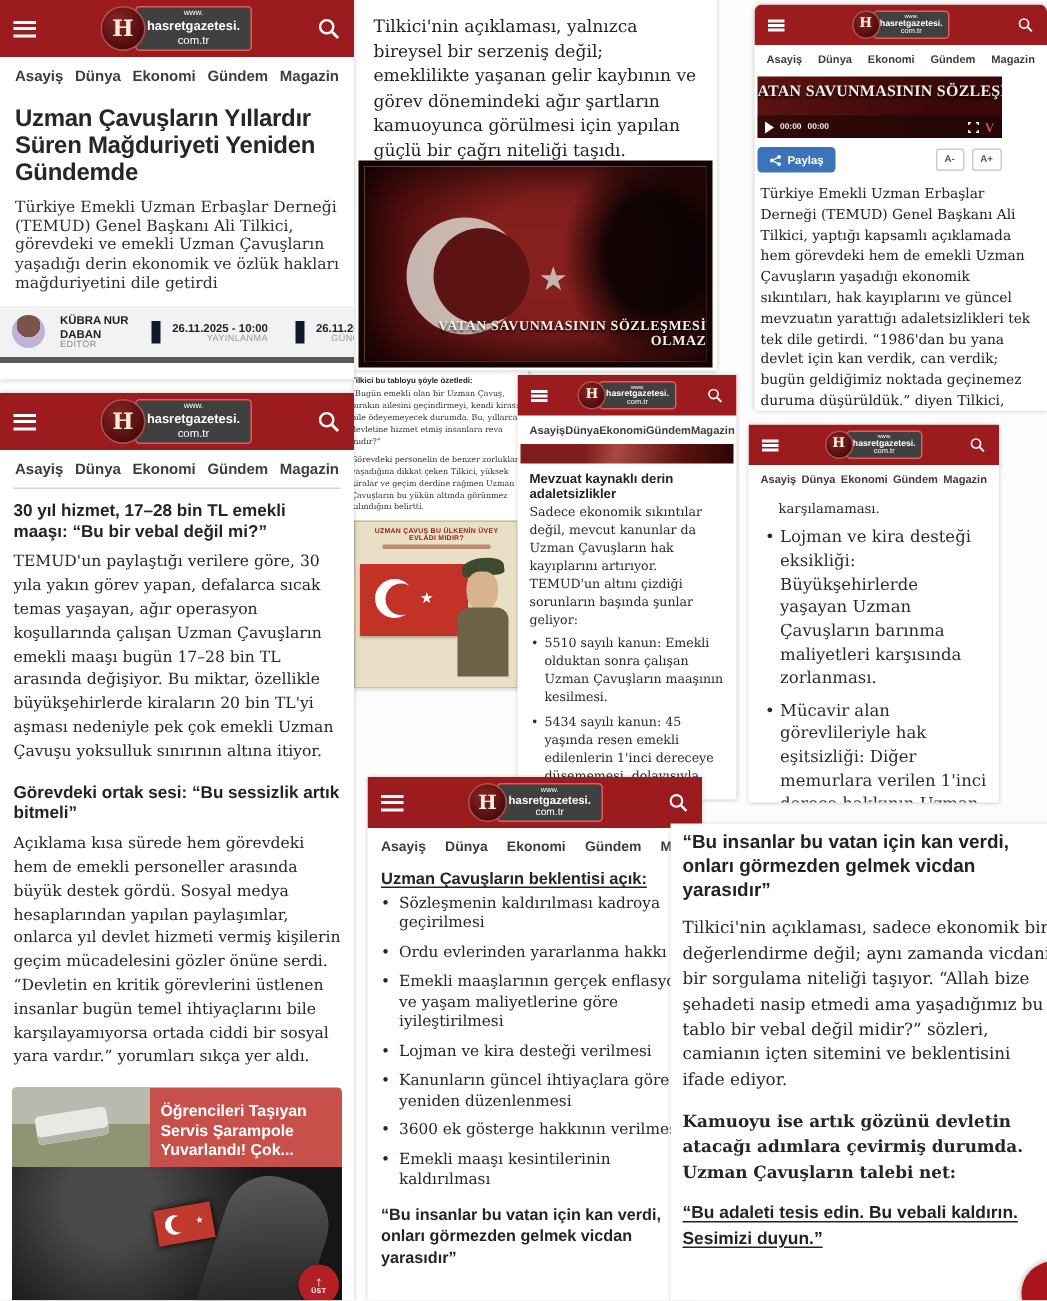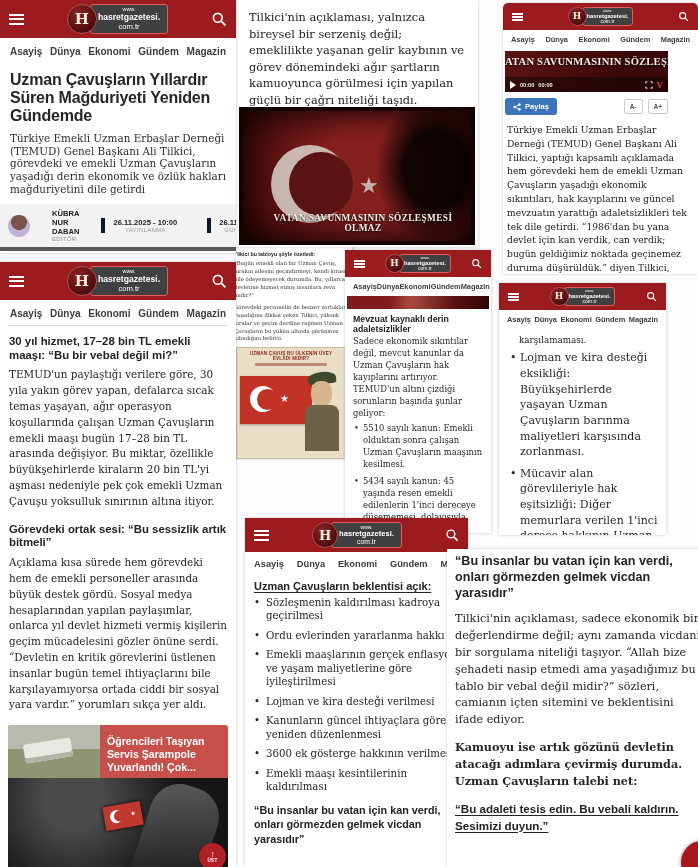--- a/index.html
+++ b/index.html
@@ -32,38 +32,38 @@
 .nv-lg{font-size:10px;padding:8px 10px 6px}
 .nv-md{font-size:9.3px;padding:7px 9px 5px}
 .nv-sm{font-size:7.4px;padding:5px 8px 4px}
 .nv{cursor:pointer}
 .nav-line{border-bottom:1px solid #d6d6d6;margin:0 9px}
 
 
 .p-a{left:0;top:0;width:236px;height:253px;z-index:4}
 .p-a h1{font-size:16px;line-height:1.14;font-weight:bold;color:#262626;padding:8px 10px 4px;letter-spacing:-.2px}
 .p-a .summary{font-size:10.4px;line-height:1.24;color:#2e2e2e;padding:2px 10px 8px}
-.byline{background:#f2f2f2;display:flex;align-items:center;gap:22px;padding:5px 8px;border-bottom:4px solid #595959;width:260px}
+.byline{background:#f2f2f2;display:flex;align-items:center;gap:10px;padding:5px 8px;border-bottom:4px solid #595959;width:260px}
 .avatar{width:22px;height:22px;border-radius:50%;background:radial-gradient(circle at 50% 32%,#7a5448 0 42%,#beb2d6 43%);flex:none}
 .by-name{font-size:7.6px;font-weight:bold;color:#222}.by-role{font-size:6px;color:#888;letter-spacing:.3px}
 .by-main{flex:1}
-.by-col{text-align:center;border-left:4px solid #0f172a;padding:0 8px;flex:none}
+.by-col{text-align:right;border-left:6px solid #0f172a;padding:0 8px;flex:none}
 .by-val{font-size:7.6px;font-weight:bold}.by-lab{font-size:6px;color:#999;letter-spacing:.3px}
 
 
 .p-b{left:236px;top:0;width:242px;height:247px;z-index:3}
 .p-b .lead{font-size:11.4px;line-height:1.45;color:#222;padding:9px 10px 8px 13px}
 .hero{position:absolute;left:3px;right:3px;top:107px;bottom:2px;background:radial-gradient(circle at 55% 45%,#86201e 0 30%,#571010 70%,#300606);border:4px solid #140303;box-shadow:inset 0 0 34px rgba(0,0,0,.85)}
 .hero-cres{position:absolute;left:28px;top:34px;width:78px;height:78px;border-radius:50%;background:rgba(222,218,210,.82)}
 .hero-cres::after{content:"";position:absolute;left:18px;top:7px;width:64px;height:64px;border-radius:50%;background:#5c1313}
 .hero-star{position:absolute;left:116px;top:62px;color:rgba(210,205,198,.85);font-size:22px}
 .hero-star::before{content:"★"}
 .hero-soldier{position:absolute;right:0;top:0;width:95px;height:100%;background:radial-gradient(ellipse at 62% 45%,rgba(0,0,0,.85) 0 38%,rgba(0,0,0,0) 72%)}
 .hero-title{position:absolute;left:0;right:0;top:13px;text-align:center;color:#f3f0ea;font-family:"Liberation Serif",serif;font-weight:bold;font-size:18.5px;line-height:1.15;letter-spacing:.5px;text-shadow:0 2px 3px #000}
-.hero-caption{position:absolute;left:12px;right:0;bottom:8px;text-align:center;color:#f3f0ea;font-family:"Liberation Serif",serif;font-weight:bold;font-size:9.3px;letter-spacing:.4px;text-shadow:0 1px 2px #000}
+.hero-caption{position:absolute;left:12px;right:0;bottom:8px;text-align:right;color:#f3f0ea;font-family:"Liberation Serif",serif;font-weight:bold;font-size:9.3px;letter-spacing:.4px;text-shadow:0 1px 2px #000}
 
 
 .p-c{left:236px;top:247px;width:117px;height:212px;z-index:1;border-right:1px solid #ddd}
 .p-c .inner{margin-left:-4px;width:124px;padding:4px 2px 0 2px}
 .p-c .cap-lead{font-size:5.3px;font-weight:bold;color:#222;margin-bottom:3px}
 .p-c .cap-quote,.p-c .cap-para{font-size:5.3px;line-height:1.5;color:#333;margin-bottom:4px}
 .poster{position:relative;margin:3px 0 0 2px;width:110px;height:112px;background:#e9dfc6;border:1px solid #c9bda0;overflow:hidden}
 .poster-title{font-size:4.6px;font-weight:bold;color:#8d1d14;text-align:center;padding:3px 6px 1px;letter-spacing:.2px}
 .poster-sub{height:3px;margin:1px 18px 3px;background:rgba(141,29,20,.45);border-radius:1px}
 .poster-art{position:absolute;left:0;right:0;bottom:0;top:22px}

